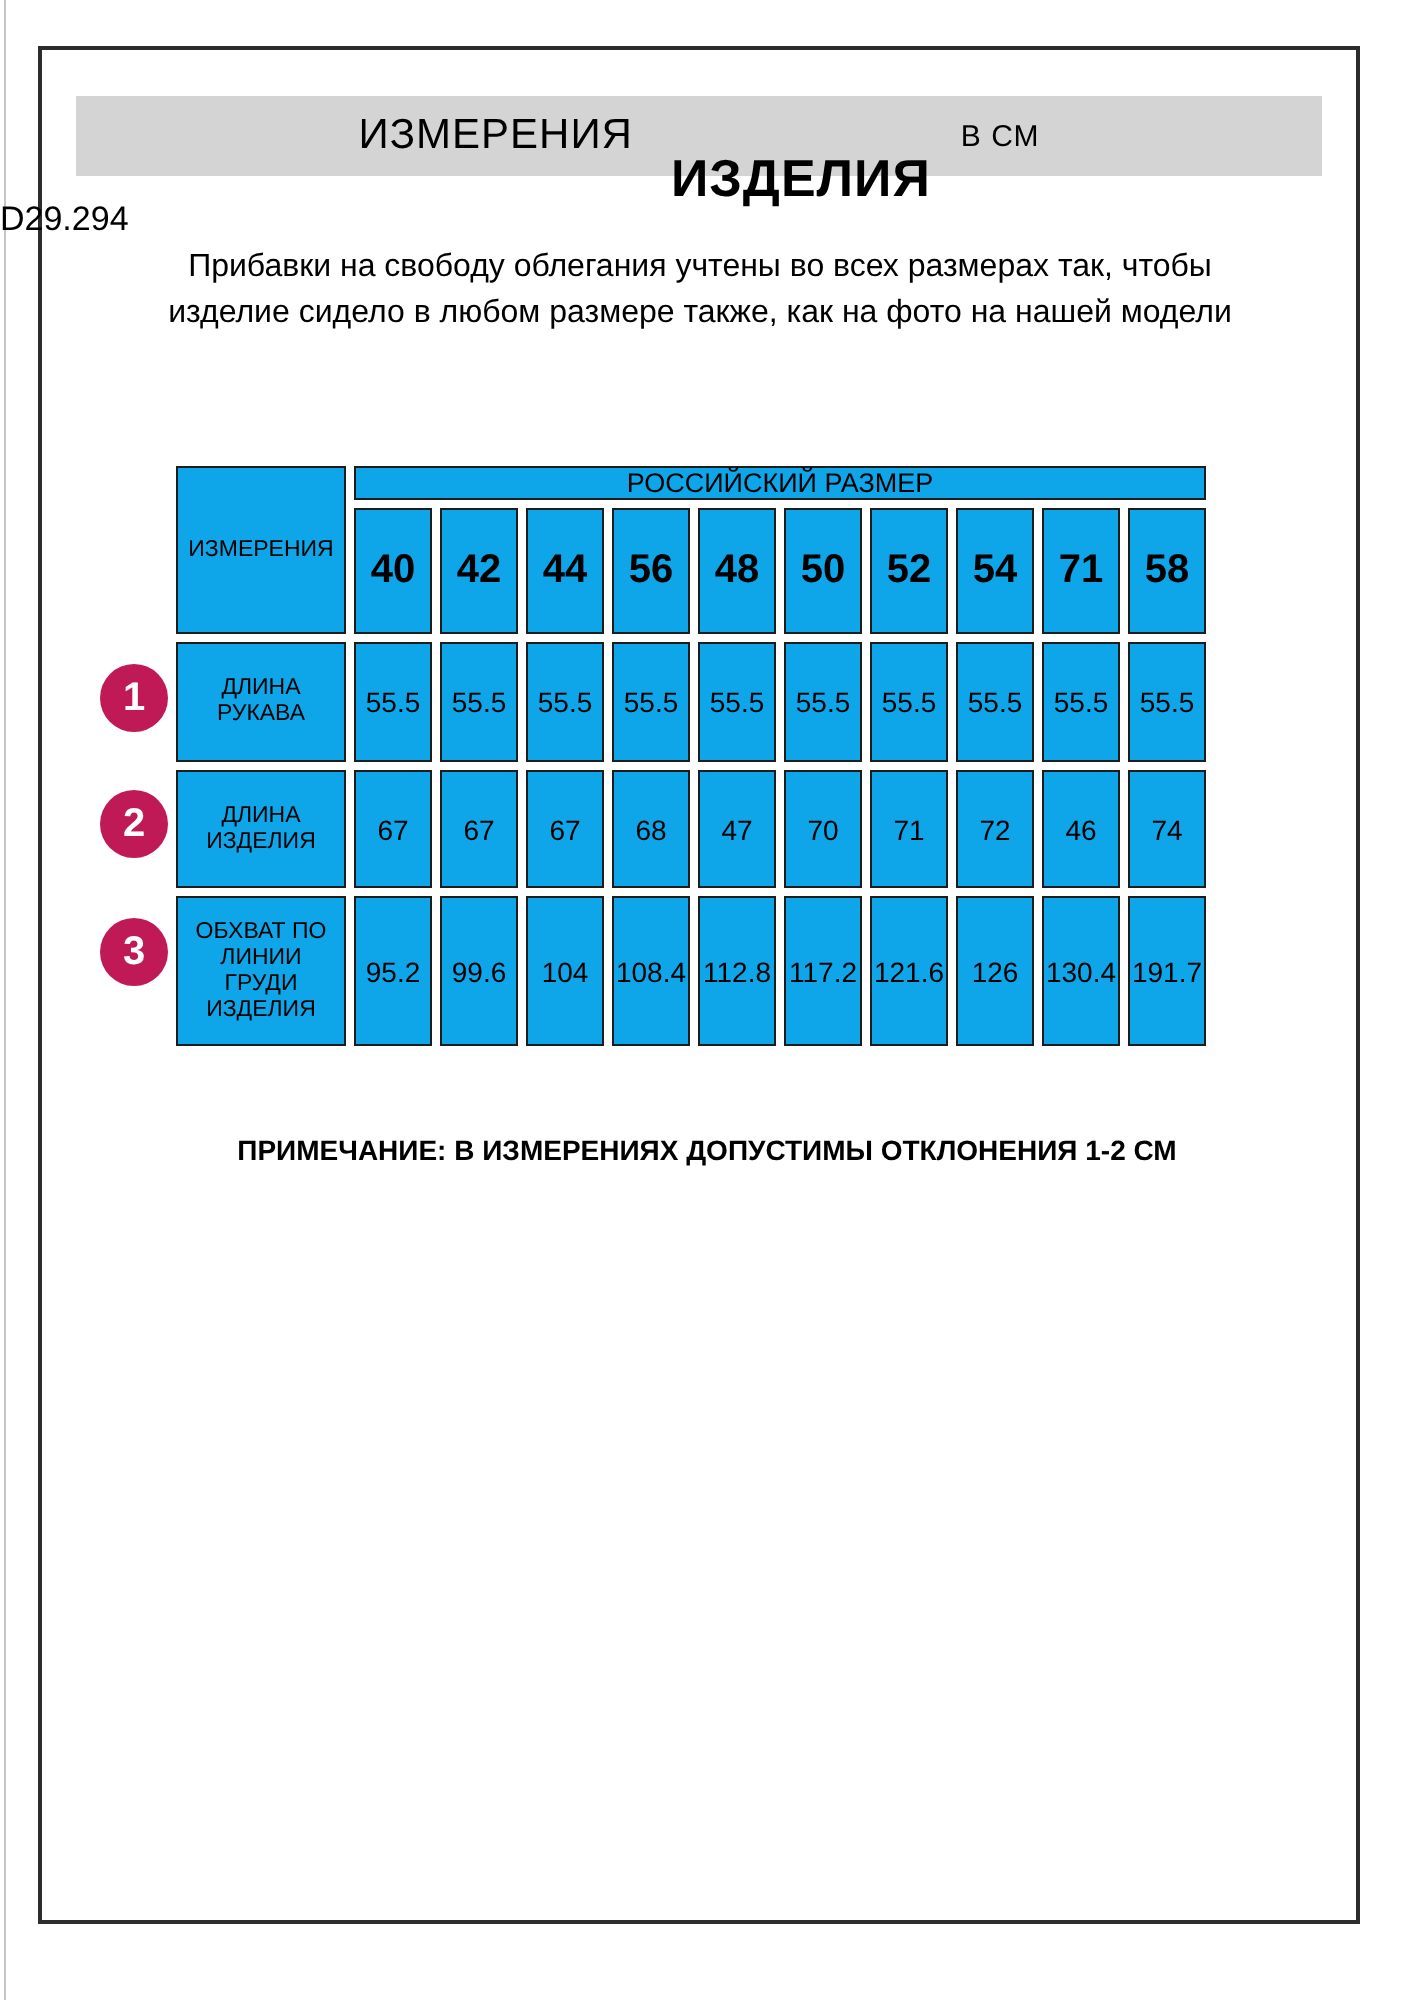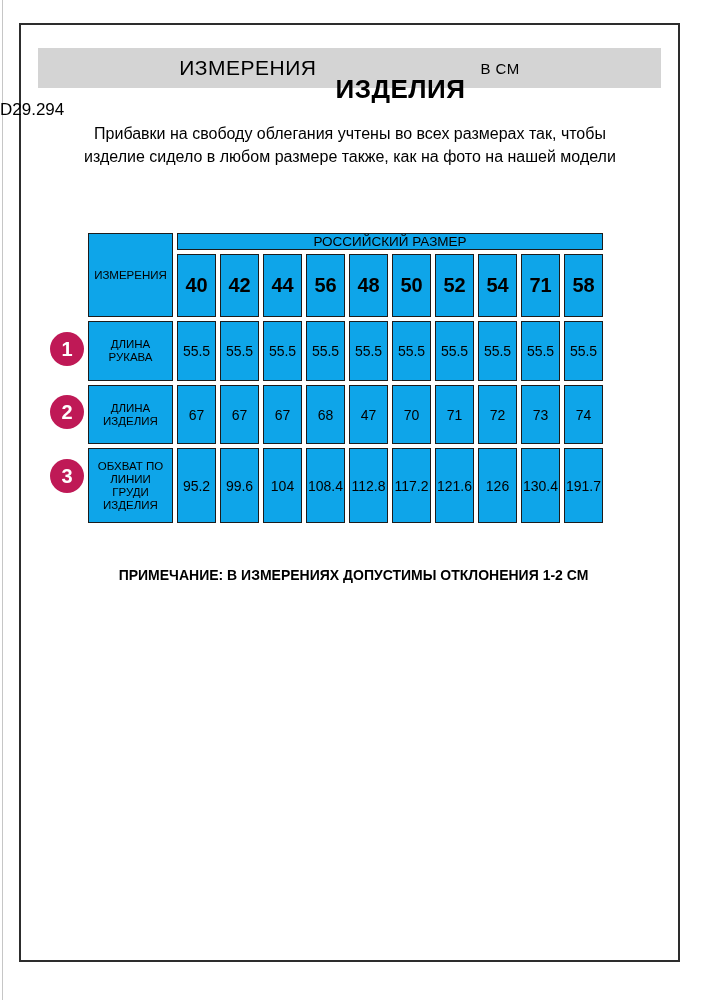--- a/index.html
+++ b/index.html
@@ -131,21 +131,21 @@
     <tr class="row-length">
       <td class="label">ДЛИНА ИЗДЕЛИЯ</td>
       <td class="val">67</td>
       <td class="val">67</td>
       <td class="val">67</td>
       <td class="val">68</td>
       <td class="val">47</td>
       <td class="val">70</td>
       <td class="val">71</td>
       <td class="val">72</td>
-      <td class="val">73</td>
+      <td class="val">46</td>
       <td class="val">74</td>
     </tr>
     <tr class="row-chest">
       <td class="label">ОБХВАТ ПО ЛИНИИ ГРУДИ ИЗДЕЛИЯ</td>
       <td class="val">95.2</td>
       <td class="val">99.6</td>
       <td class="val">104</td>
       <td class="val">108.4</td>
       <td class="val">112.8</td>
       <td class="val">117.2</td>

